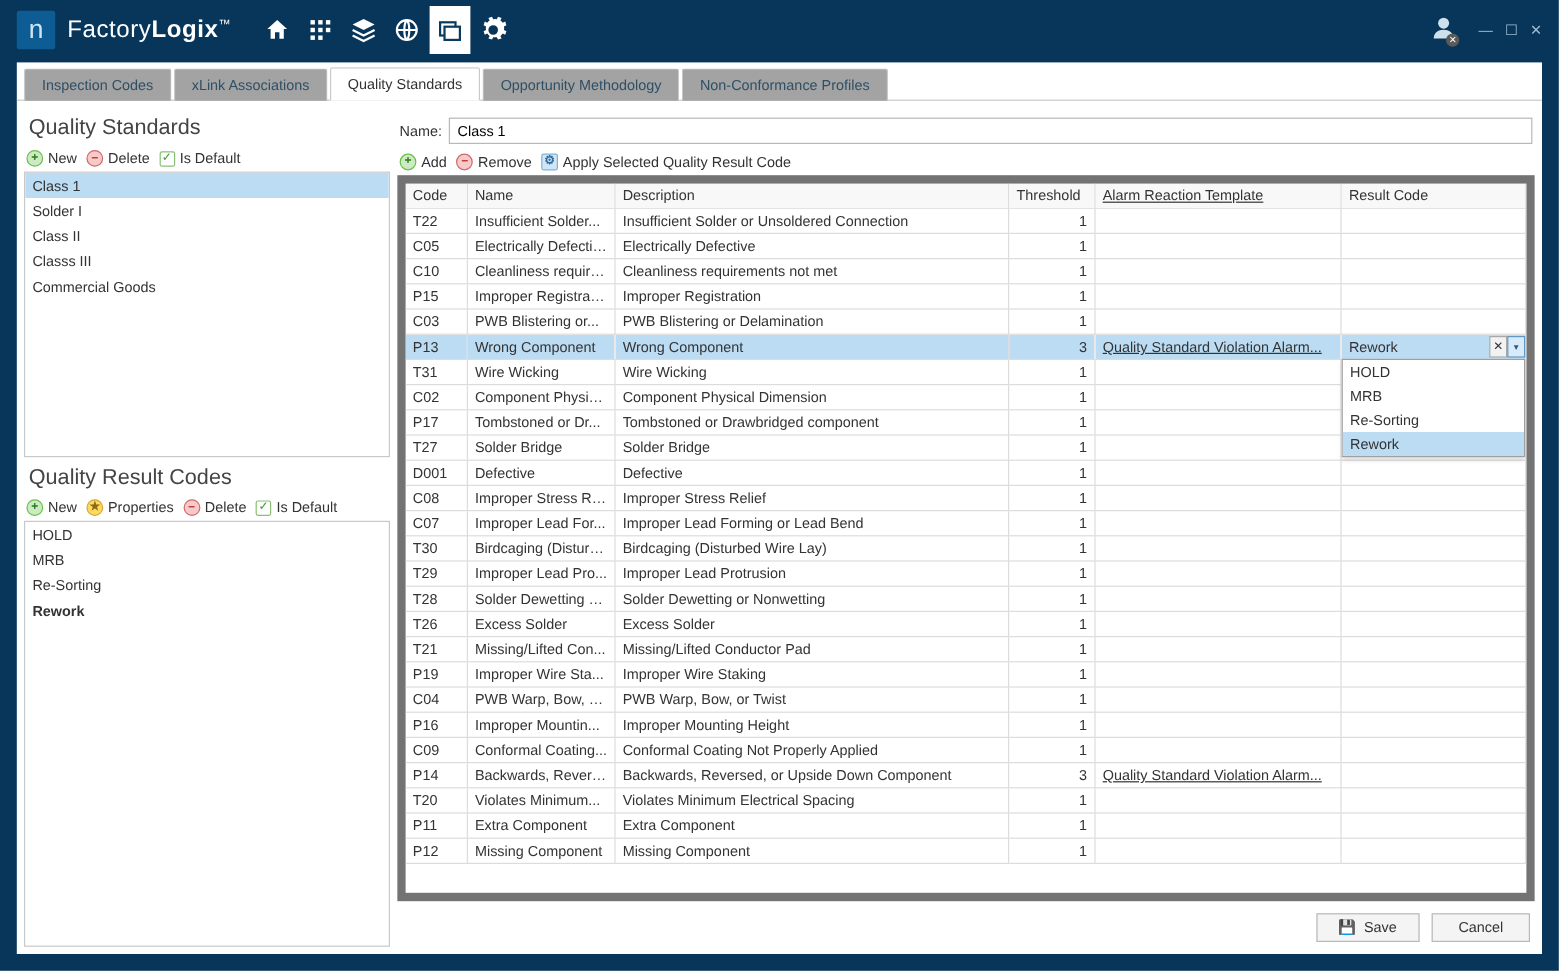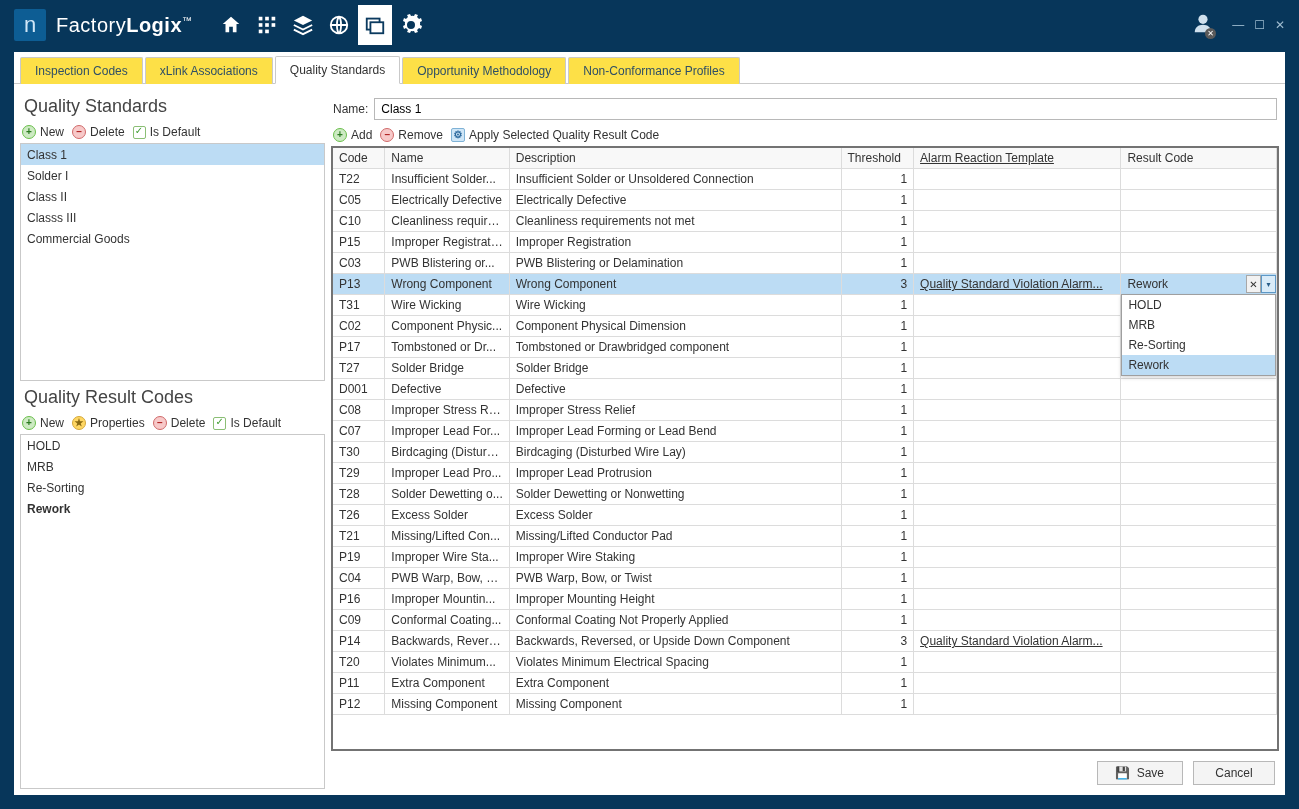--- a/index.html
+++ b/index.html
@@ -12,21 +12,21 @@
   .brand b{font-weight:600;}
   .ticon{width:34px;height:40px;display:flex;align-items:center;justify-content:center;margin:0 1px;color:#fff;}
   .ticon.active{background:#fff;color:#0b3a5f;}
   .spacer{flex:1;}
   .winctl{color:#9fbcd0;margin-left:10px;font-size:12px;}
   .usericon{font-size:18px;color:#cfe0ed;position:relative;margin-right:8px;}
   .usericon .x{position:absolute;right:-2px;bottom:0;background:#5a5a5a;border-radius:50%;width:11px;height:11px;font-size:8px;display:flex;align-items:center;justify-content:center;color:#fff;}
   
   .panel{flex:1;background:#fff;margin:2px 14px 14px 14px;display:flex;flex-direction:column;overflow:hidden;}
   .tabs{display:flex;align-items:flex-end;height:32px;padding:0 6px;border-bottom:1px solid #c9c9c9;padding-top:4px;}
-  .tab{padding:6px 14px;border:1px solid #c9c9c9;border-bottom:none;margin-right:2px;margin-top:2px;background:#fde047;color:#2f4f65;font-size:12px;border-radius:2px 2px 0 0;position:relative;top:1px;white-space:nowrap;}
+  .tab{padding:6px 14px;border:1px solid #c9c9c9;border-bottom:none;margin-right:2px;margin-top:2px;background:#a3a3a3;color:#2f4f65;font-size:12px;border-radius:2px 2px 0 0;position:relative;top:1px;white-space:nowrap;}
   .tab.active{background:#fff;color:#333;top:1px;border-bottom:1px solid #fff;}
   .body{flex:1;display:flex;overflow:hidden;padding:6px;}
   .left{width:305px;display:flex;flex-direction:column;margin-right:6px;}
   .section-title{font-size:18px;color:#444;margin:6px 4px 4px 4px;font-weight:400;}
   .toolbar{display:flex;align-items:center;gap:8px;padding:4px 2px;font-size:12px;}
   .tbtn{display:flex;align-items:center;gap:4px;color:#333;}
   .ic{width:14px;height:14px;border-radius:50%;display:inline-flex;align-items:center;justify-content:center;font-size:10px;line-height:1;font-weight:bold;}
   .ic-add{background:#cdeac3;color:#2a7a1f;border:1px solid #6abf4b;}
   .ic-del{background:#f7c9c9;color:#b02222;border:1px solid #d06a6a;}
   .ic-def{width:13px;height:13px;background:#fff;border:1px solid #8bbf75;position:relative;border-radius:2px;}
@@ -34,21 +34,21 @@
   .ic-prop{background:#ffd763;border:1px solid #d4a83a;color:#8a6a12;}
   .ic-apply{background:#cfe6f7;border:1px solid #7fb2d6;color:#2d6a9e;border-radius:2px;}
   .listbox{border:1px solid #c9c9c9;flex:1;overflow:auto;background:#fff;}
   .li{padding:3px 6px;border-top:1px solid transparent;}
   .li.sel{background:#bcdcf4;}
   .li.bold{font-weight:600;}
   .right{flex:1;display:flex;flex-direction:column;overflow:hidden;}
   .namerow{display:flex;align-items:center;margin:8px 2px 4px 2px;}
   .namerow label{margin-right:6px;color:#333;}
   .namerow input{flex:1;border:1px solid #b8b8b8;padding:3px 6px;font-family:inherit;font-size:12px;}
-  .gridwrap{flex:1;border:2px solid #737373;display:flex;overflow:hidden;position:relative;justify-content:center;}
+  .gridwrap{flex:1;border:7px solid #737373;display:flex;overflow:hidden;position:relative;justify-content:center;}
   table{border-collapse:collapse;width:100%;font-size:12px;}
   th,td{border-right:1px solid #dcdcdc;border-bottom:1px solid #dcdcdc;padding:3px 6px;text-align:left;white-space:nowrap;overflow:hidden;text-overflow:ellipsis;}
   th{background:#f8f8f8;font-weight:400;position:sticky;top:0;}
   td.num{text-align:right;}
   tr.rowsel td{background:#bcdcf4;}
   .gridscroll{flex:1;overflow-y:scroll;}
   .c-code{width:50px;}
   .c-name{width:120px;max-width:120px;}
   .c-desc{width:320px;max-width:320px;}
   .c-th{width:70px;}

